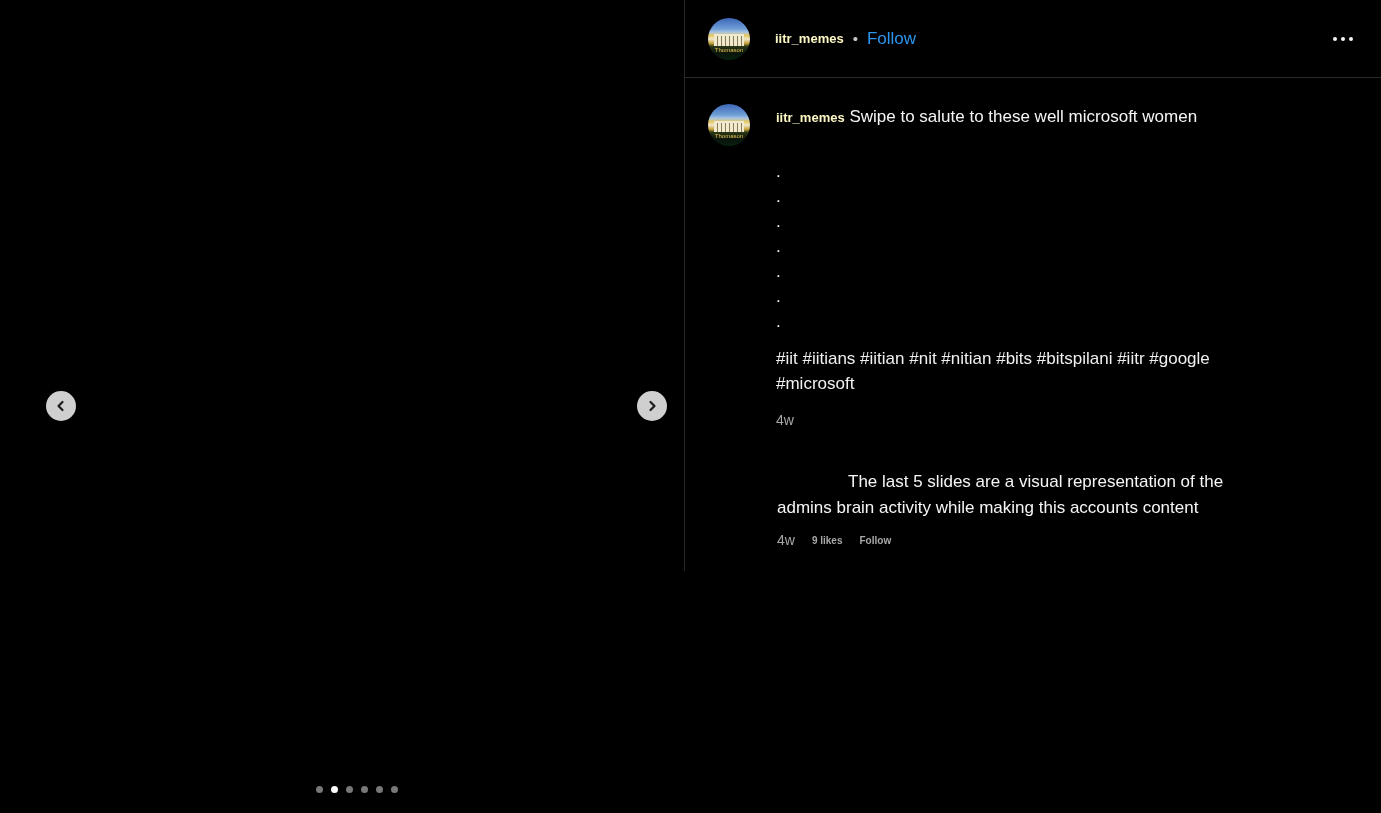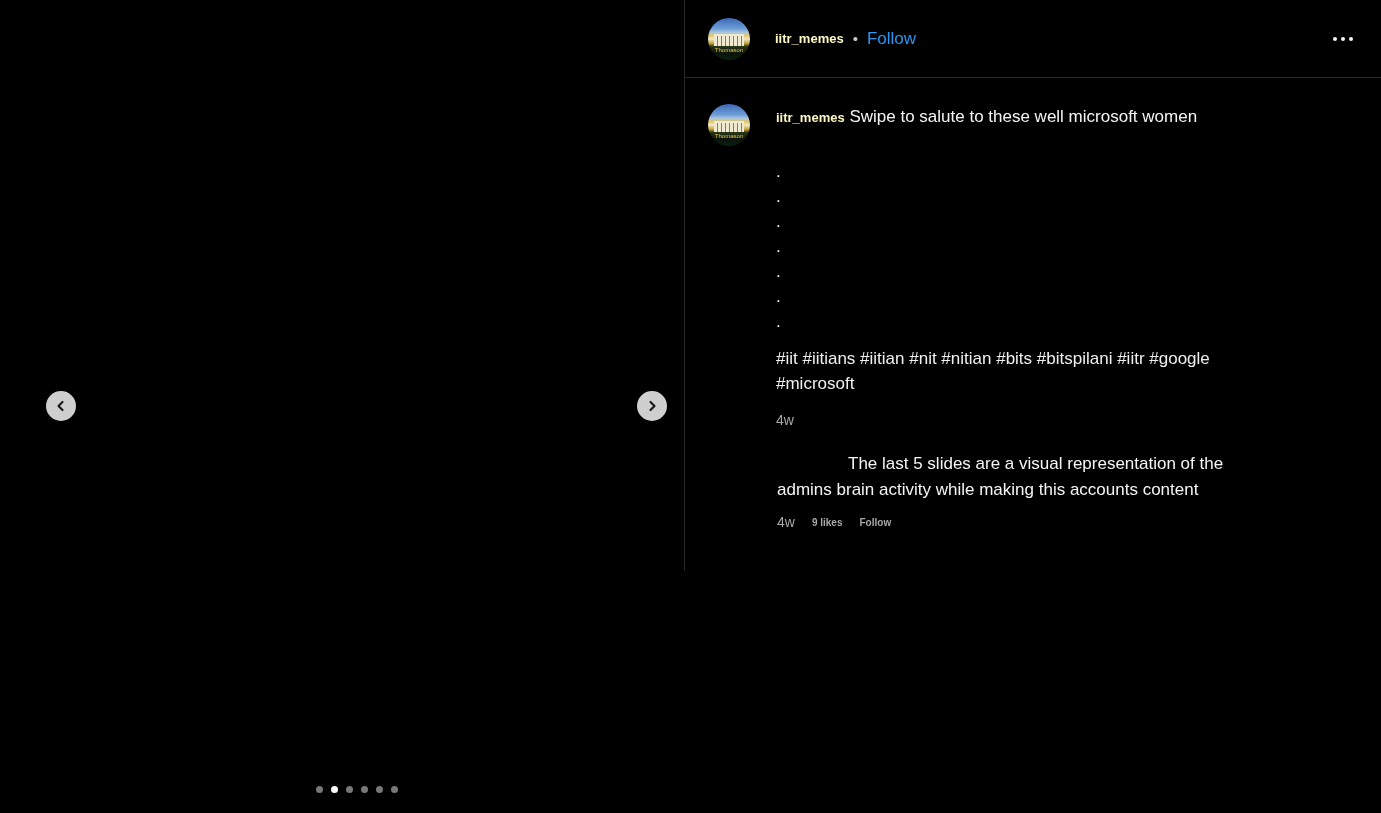--- a/index.html
+++ b/index.html
@@ -111,21 +111,21 @@
     color: #f0f0f0;
     line-height: 25px;
   }
   .time-small {
     display: inline-block;
     margin-top: 11px;
     color: #a8a8a8;
     font-size: 14px;
     text-decoration: none;
   }
-  .comment-block { margin-left: 69px; margin-top: 18px; width: 541px; }
+  .comment-block { margin-left: 69px; margin-top: 36px; width: 541px; }
   .comment-text {
     font-size: 17px; line-height: 26px;
     white-space: pre-line;
     text-indent: 71px;
     color: #f5f5f5;
   }
   .comment-meta {
     margin-top: 11px;
     display: flex; gap: 17px; align-items: center;
     font-size: 14px; color: #a8a8a8;

